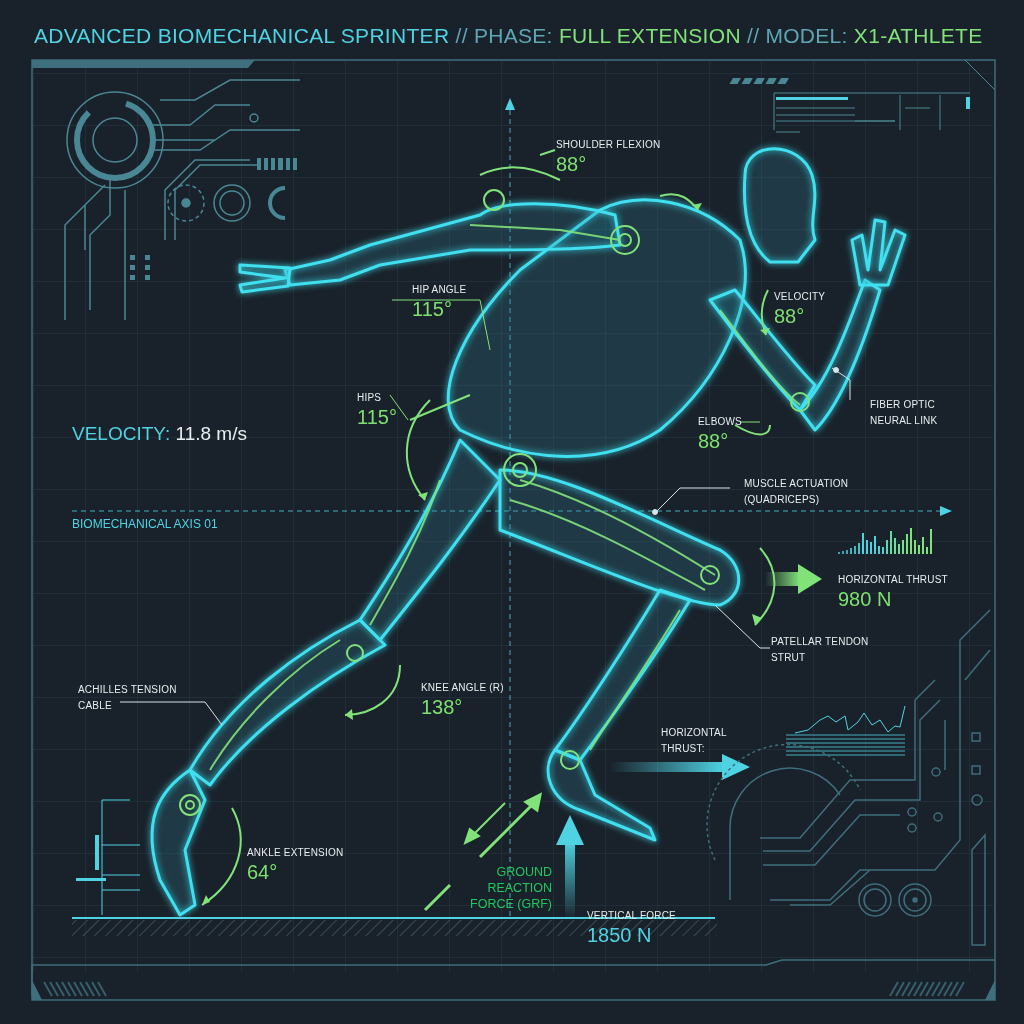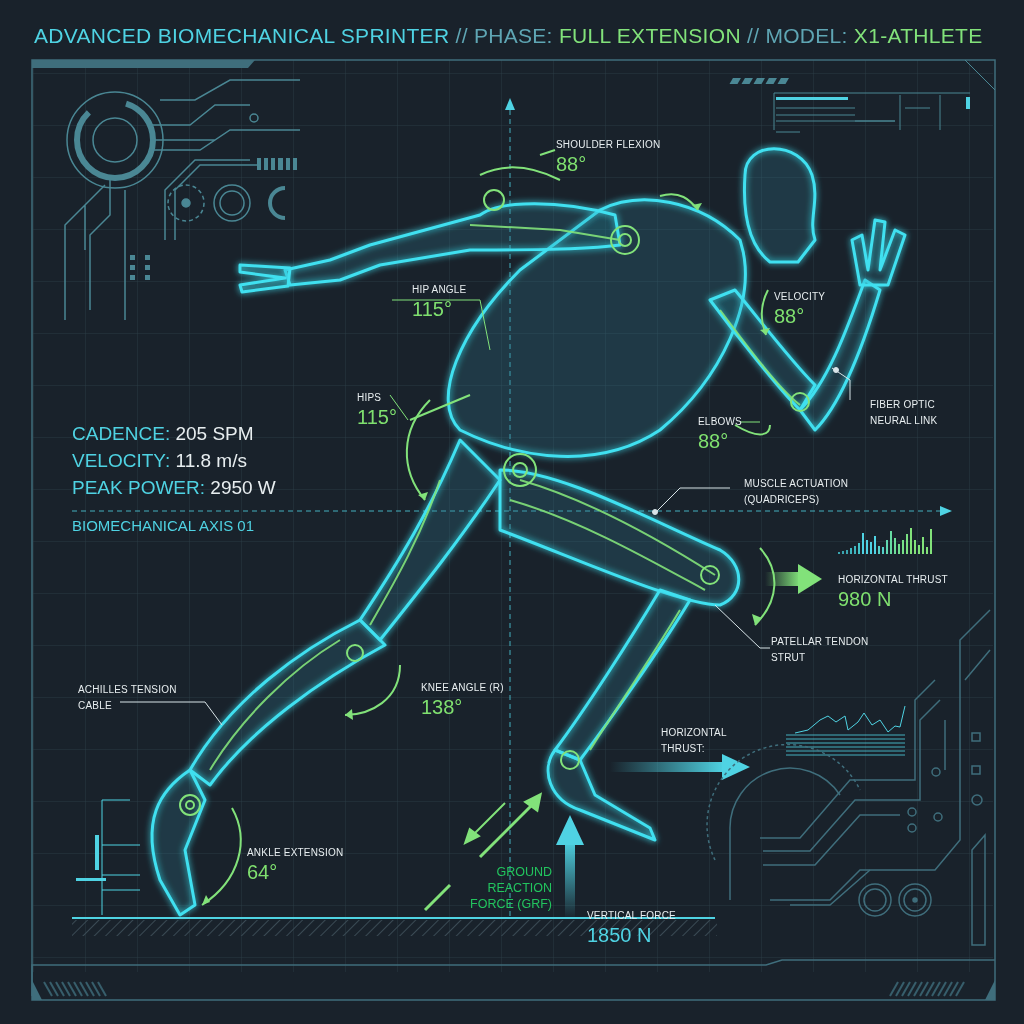--- a/index.html
+++ b/index.html
@@ -25,21 +25,21 @@
     letter-spacing:0.2px;
   }
   .val {
     font-family:"Liberation Sans", sans-serif;
     color:#7fe06f; font-size:20px; line-height:22px; white-space:nowrap;
   }
   .val-cyan { color:#4fd3e3; }
   .stats { left:72px; top:420px; font-family:"Liberation Sans", sans-serif; font-size:19px; line-height:27px; }
   .stats .k { color:#4fd3e3; }
   .stats .v { color:#e8eef0; }
-  .axis-label { left:72px; top:517px; font-size:15px; color:#4fd3e3; font-family:"Liberation Sans", sans-serif; }
+  .axis-label { left:72px; top:517px; font-size:12px; color:#4fd3e3; font-family:"Liberation Sans", sans-serif; }
   .grf { color:#22c55e; font-size:12.5px; line-height:16px; text-align:right; font-family:"Liberation Sans", sans-serif; }
 </style>
 </head>
 <body>
 
 <svg class="abs frame-svg" width="1024" height="1024" viewBox="0 0 1024 1024">
   <defs>
     <pattern id="grid" width="52" height="52" patternUnits="userSpaceOnUse" x="33" y="21">
       <path d="M52 0 L0 0 0 52" fill="none" stroke="#2a3a44" stroke-width="1"></path>
     </pattern>
@@ -334,23 +334,21 @@
       <circle cx="915" cy="900" r="11"></circle>
     <circle cx="915" cy="900" r="2" fill="#3f6e7c"></circle>
   </g>
 </svg>
 
 <div class="abs title">
   <span class="t-cyan">ADVANCED BIOMECHANICAL SPRINTER</span><span class="t-dim"> // </span><span class="t-dim">PHASE: </span><span class="t-green">FULL EXTENSION</span><span class="t-dim"> // </span><span class="t-dim">MODEL: </span><span class="t-green">X1-ATHLETE</span>
 </div>
 
 <div class="abs stats">
-  <div><span class="k">CADENCE: </span><span class="v">205 SPM</span></div>
   <div><span class="k">VELOCITY: </span><span class="v">11.8 m/s</span></div>
-  <div><span class="k">PEAK POWER: </span><span class="v">2950 W</span></div>
 </div>
 <div class="abs axis-label">BIOMECHANICAL AXIS 01</div>
 
 <div class="abs" style="left:556px; top:137px;">
   <div class="lbl">SHOULDER FLEXION</div>
   <div class="val">88°</div>
 </div>
 
 <div class="abs" style="left:412px; top:282px;">
   <div class="lbl">HIP ANGLE</div>

